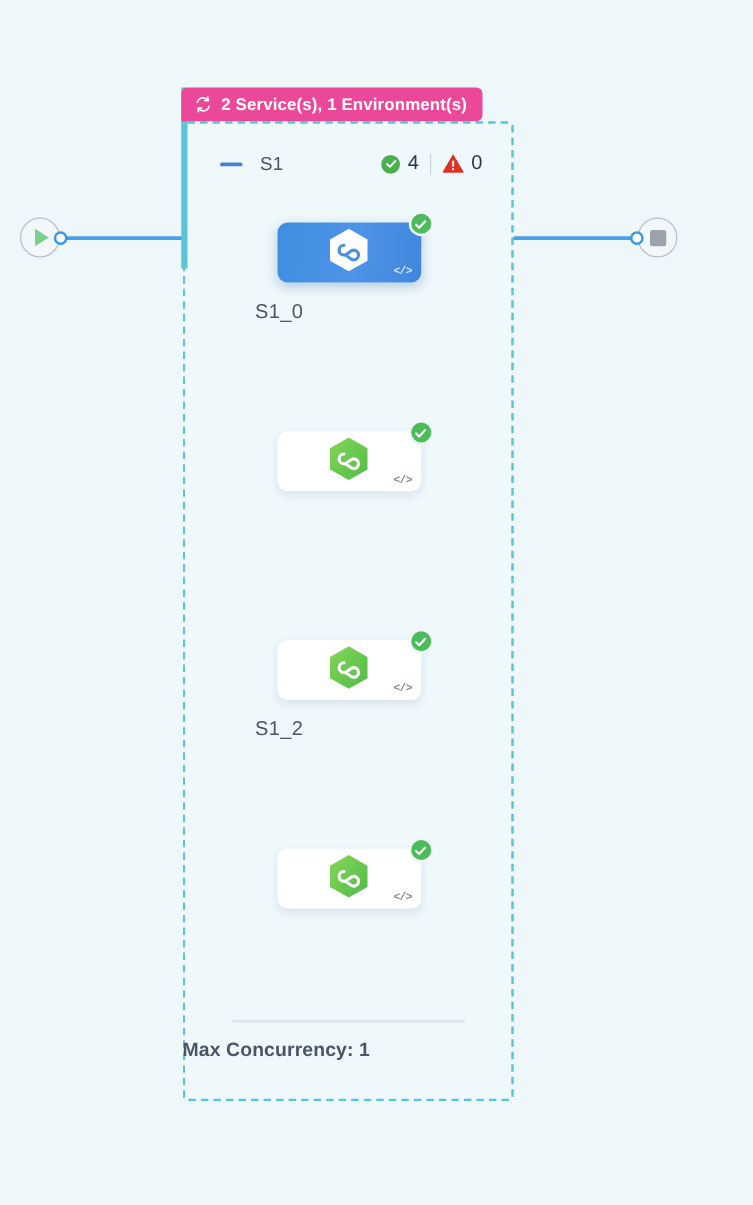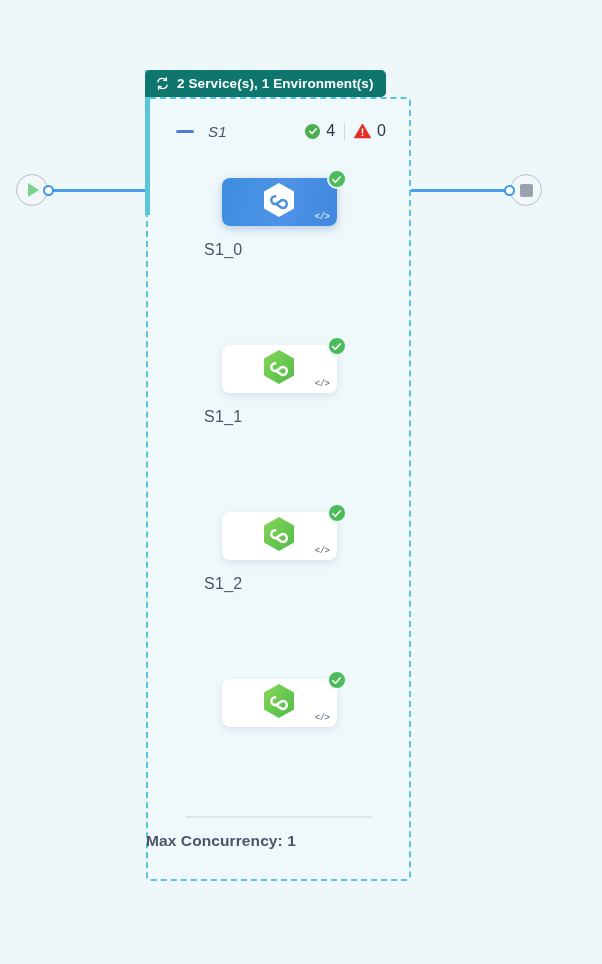--- a/index.html
+++ b/index.html
@@ -96,21 +96,21 @@
     background: #5ac5d8;
     z-index: 5;
   }
 
   
   #group-header {
     position: absolute;
     left: 145px;
     top: 70px;
     height: 27px;
-    background: #0f766e;
+    background: #ec4899;
     border-radius: 5px 5px 5px 0;
     display: flex;
     align-items: center;
     gap: 7px;
     padding: 0 12px 0 10px;
     z-index: 7;
     white-space: nowrap;
   }
   #group-header .hdr-label {
     color: #ffffff;
@@ -137,21 +137,20 @@
     background: #4a7fd4;
     border-radius: 2px;
     margin-right: 14px;
     cursor: pointer;
   }
   #service-name {
     font-size: 15px;
     color: #4a5568;
     font-weight: normal;
     letter-spacing: 0.2px;
-    font-style: italic;
   }
   #status-group {
     margin-left: auto;
     display: flex;
     align-items: center;
     gap: 0;
   }
   .stat {
     display: flex;
     align-items: center;
@@ -353,21 +352,20 @@
           <path d="M13.2 14.2 a3.9 3.9 0 1 0 0 7.8 c3.3 0 4.4-3.9 7.7-3.9 a3.9 3.9 0 1 1 0 7.8 c-3.3 0-4.4-3.9-7.7-3.9" fill="none" stroke="#ffffff" stroke-width="2.5" stroke-linecap="round"></path>
         </svg>
       </span>
       <span class="check-badge">
         <svg width="11" height="11" viewBox="0 0 24 24" fill="none" stroke="#ffffff" stroke-width="3.6" stroke-linecap="round" stroke-linejoin="round">
           <polyline points="4,12.5 9.5,18 20,6.5"></polyline>
         </svg>
       </span>
       <span class="code-badge">&lt;/&gt;</span>
     </div>
-    <div class="node-label">S1_1</div>
   </div>
 
   <div class="node-wrap" style="left:204px; top:512px;">
     <div class="card">
       <span class="hex-icon">
         <svg width="34" height="36" viewBox="0 0 34 36">
           <defs>
             <linearGradient id="g2" x1="0" y1="0" x2="1" y2="1">
               <stop offset="0%" stop-color="#86d657"></stop>
               <stop offset="100%" stop-color="#4fbb49"></stop>

